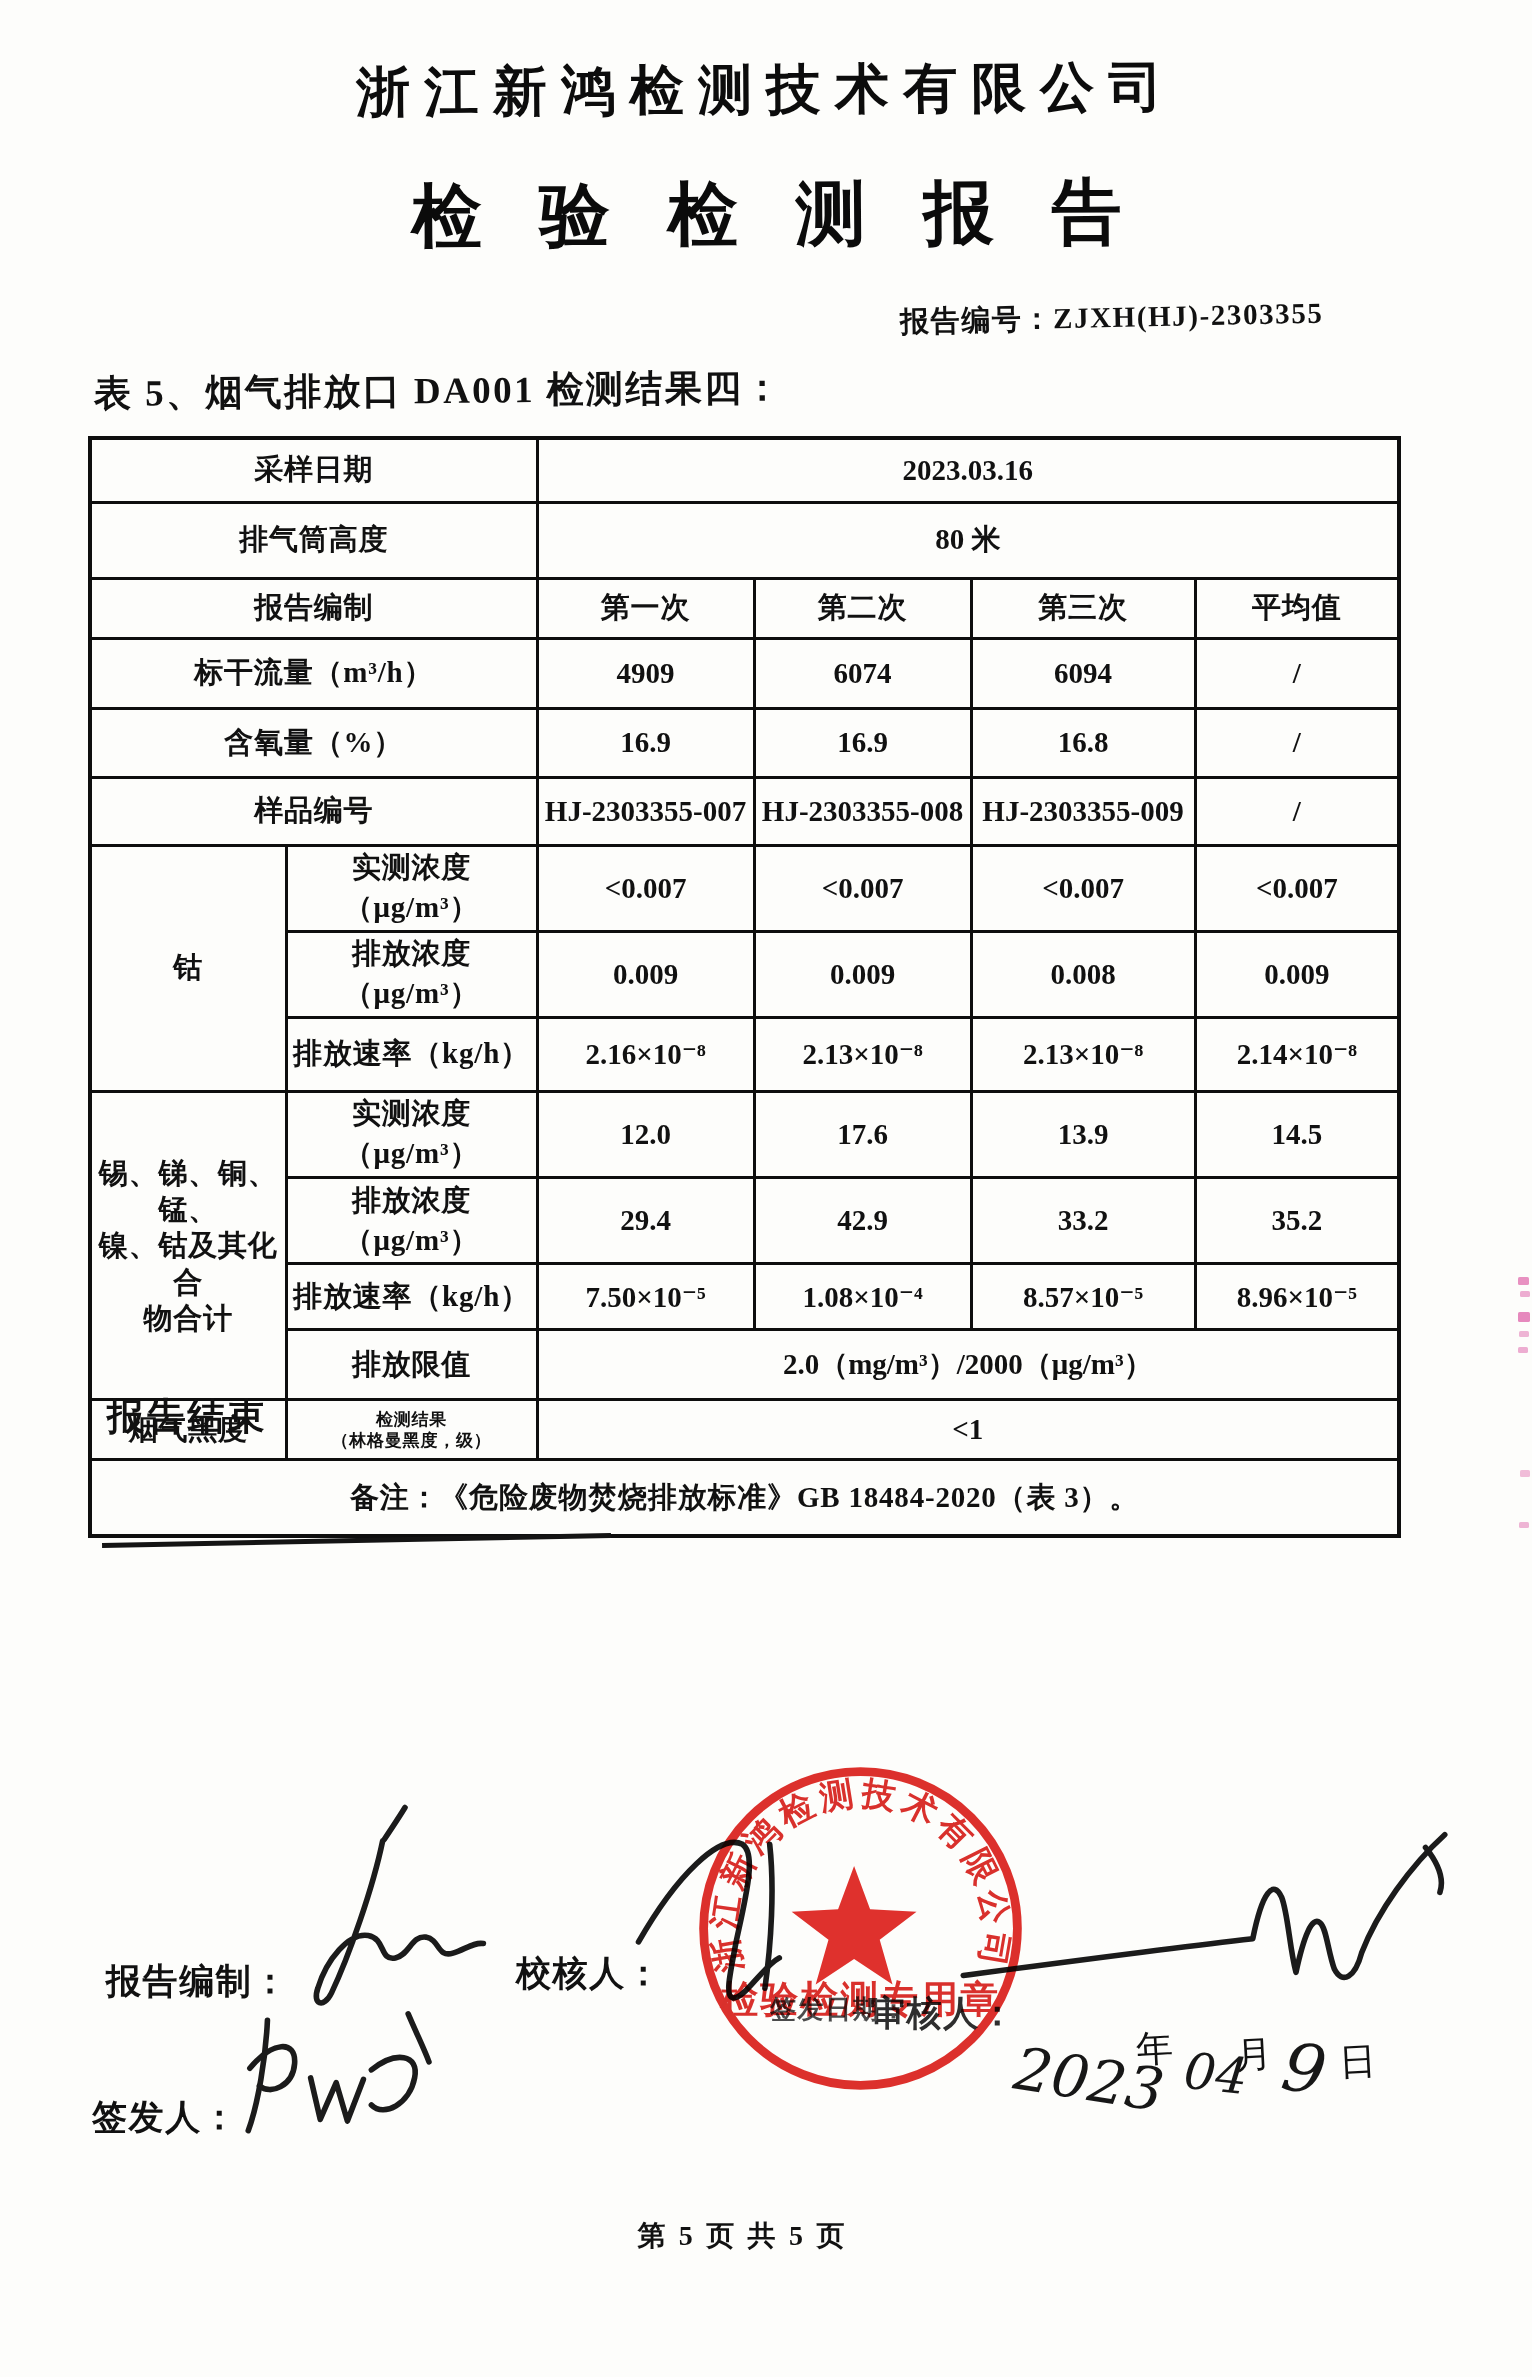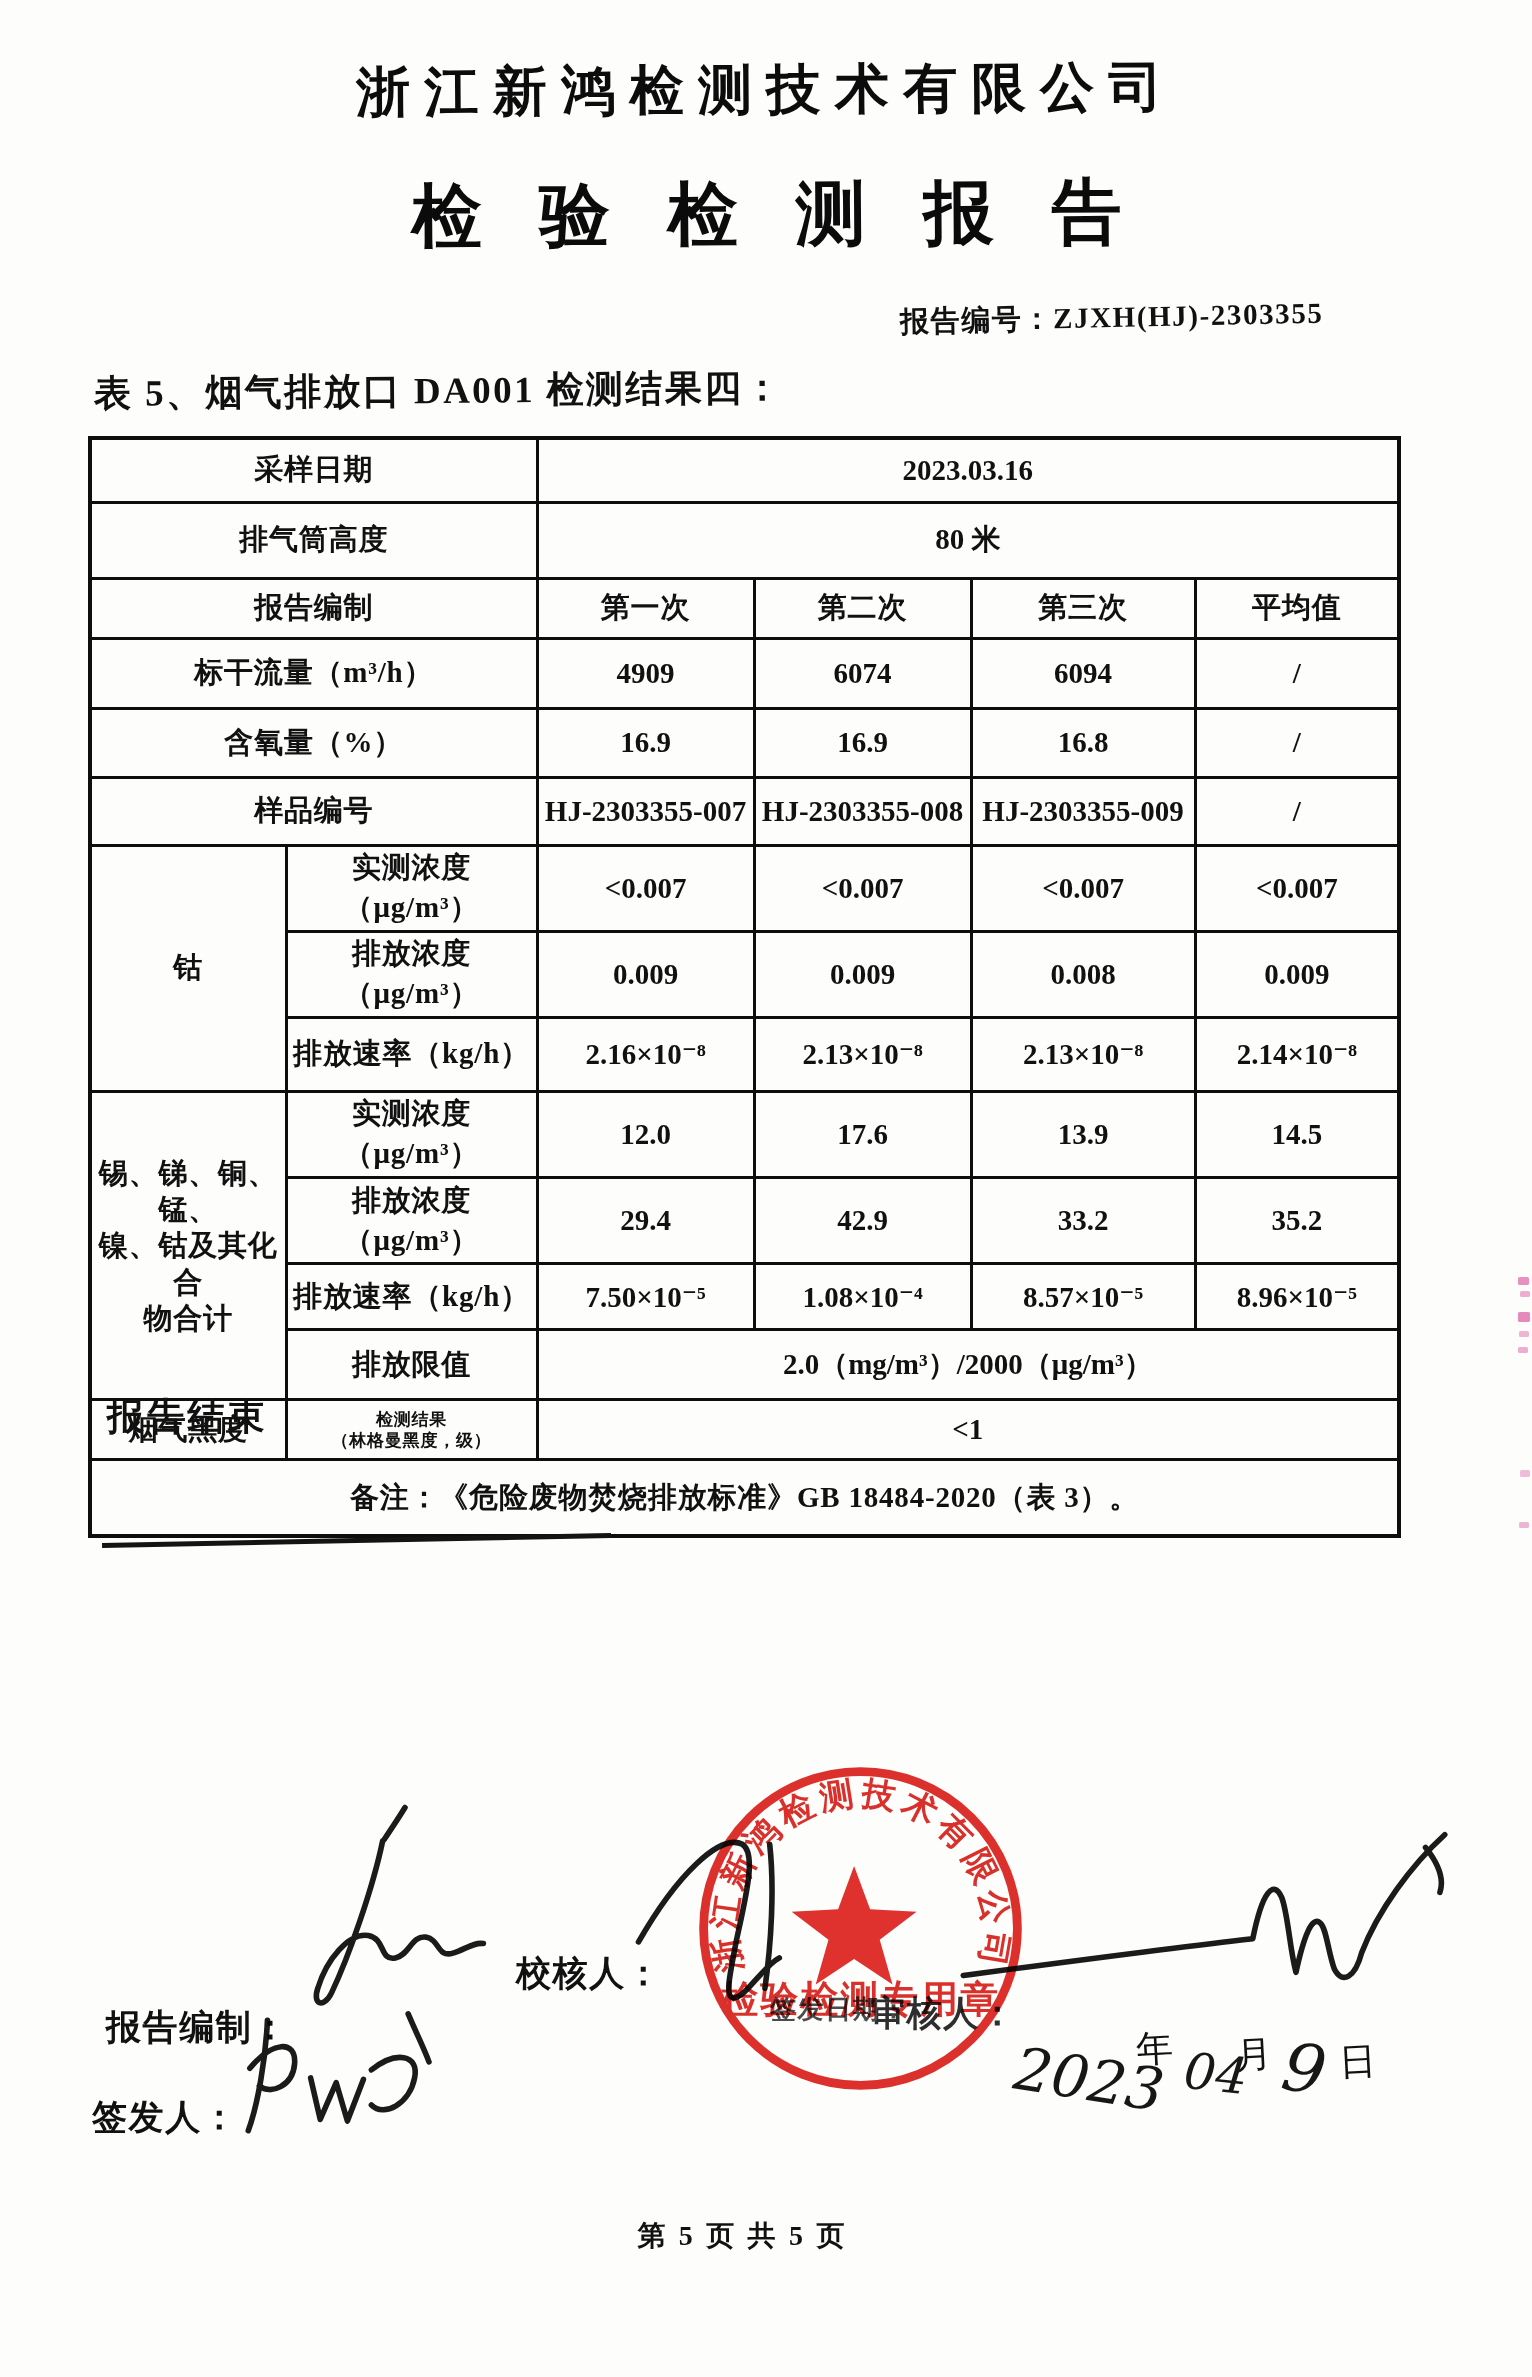--- a/index.html
+++ b/index.html
@@ -222,21 +222,21 @@
     </tr>
     <tr style="height:76px">
       <td class="remark-cell" colspan="6">备注：《危险废物焚烧排放标准》GB 18484-2020（表 3）。</td>
     </tr>
   </tbody>
     </table>
 
   <div class="report-end">报告结束</div>
   <div class="end-underline"></div>
 
-  <div class="sig-label" style="left:106px;top:1958px;margin-top:46px;">报告编制：</div>
+  <div class="sig-label" style="left:106px;top:1958px;">报告编制：</div>
   <div class="sig-label" style="left:516px;top:1950px;">校核人：</div>
   <div class="sig-label" style="left:870px;top:1990px;color:#2e2e2e;">审核人：</div>
   <div class="sig-label small" style="left:770px;top:1992px;">签发日期：</div>
   <div class="sig-label" style="left:92px;top:2094px;">签发人：</div>
 
   <span class="hand" style="left:1014px;top:2045px;font-size:59px;transform:rotate(9deg);">2023</span>
   <span class="date-unit" style="left:1136px;top:2024px;transform:rotate(-3deg);">年</span>
   <span class="hand" style="left:1184px;top:2045px;font-size:50px;transform:rotate(6deg);">04</span>
   <span class="date-unit" style="left:1235px;top:2030px;transform:rotate(-3deg);">月</span>
   <span class="hand" style="left:1283px;top:2030px;font-size:67px;transform:rotate(10deg);">9</span>

